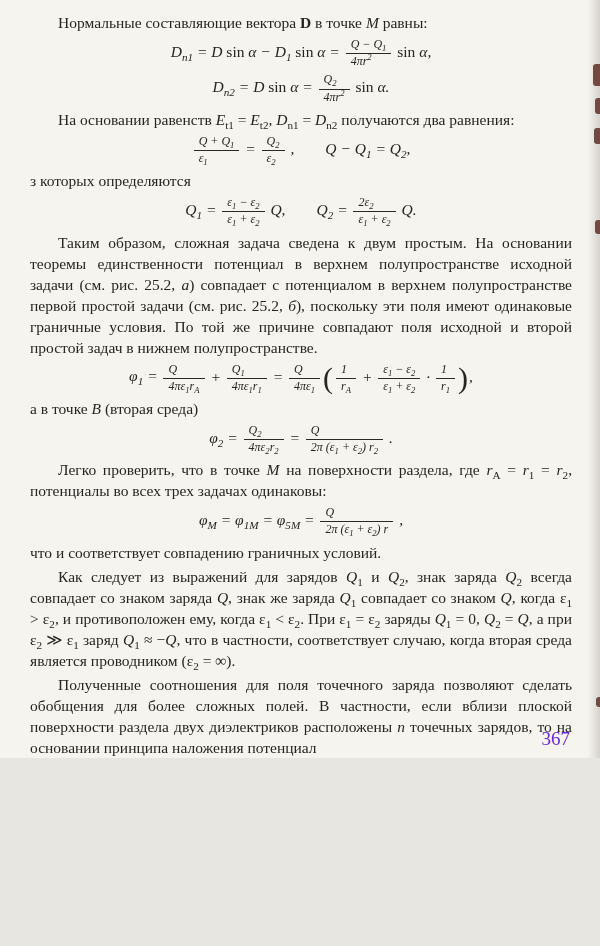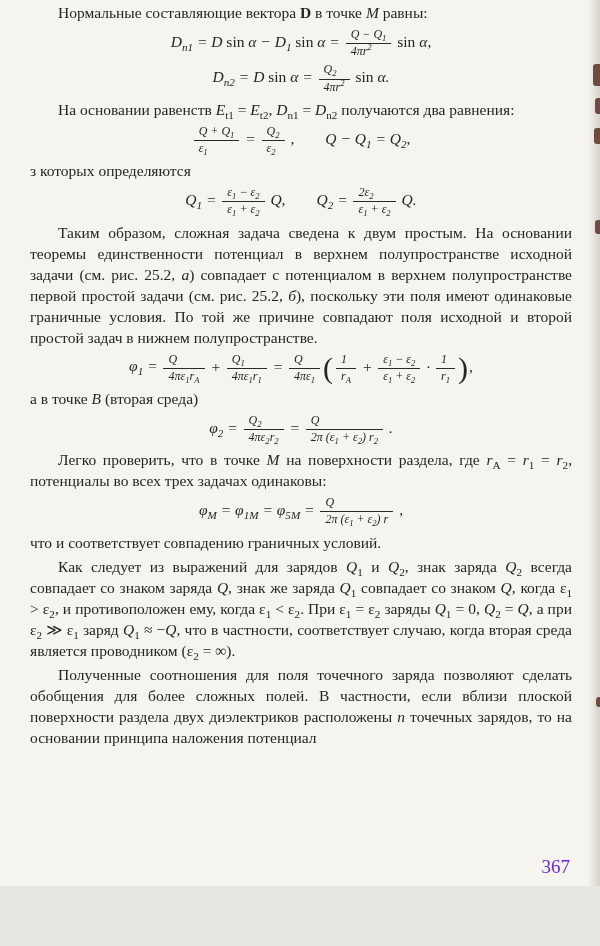--- a/index.html
+++ b/index.html
@@ -1,25 +1,25 @@
 <!DOCTYPE html>
 <html><head>
 <meta charset="utf-8">
 <style>
   html,body{margin:0;padding:0;background:#e8e6e0;}
   .page{
     position:relative;
-    width:600px;height:886px;
+    width:600px;height:758px;
     box-sizing:border-box;
     margin:0 auto;
     background:#f5f4ef;
     color:#262522;
     font-family:"Liberation Serif","DejaVu Serif",serif;
     font-size:15.5px;
-    padding:2px 28px 0 30px;
+    padding:12px 28px 0 30px;
     overflow:hidden;
   }
   .page::after{
     content:'';position:absolute;top:0;right:0;bottom:0;width:12px;
     background:linear-gradient(to left, rgba(88,76,64,.20), rgba(0,0,0,0));
     pointer-events:none;
   }
   .para{
     margin:0 0 3px 0;
     line-height:21px;

